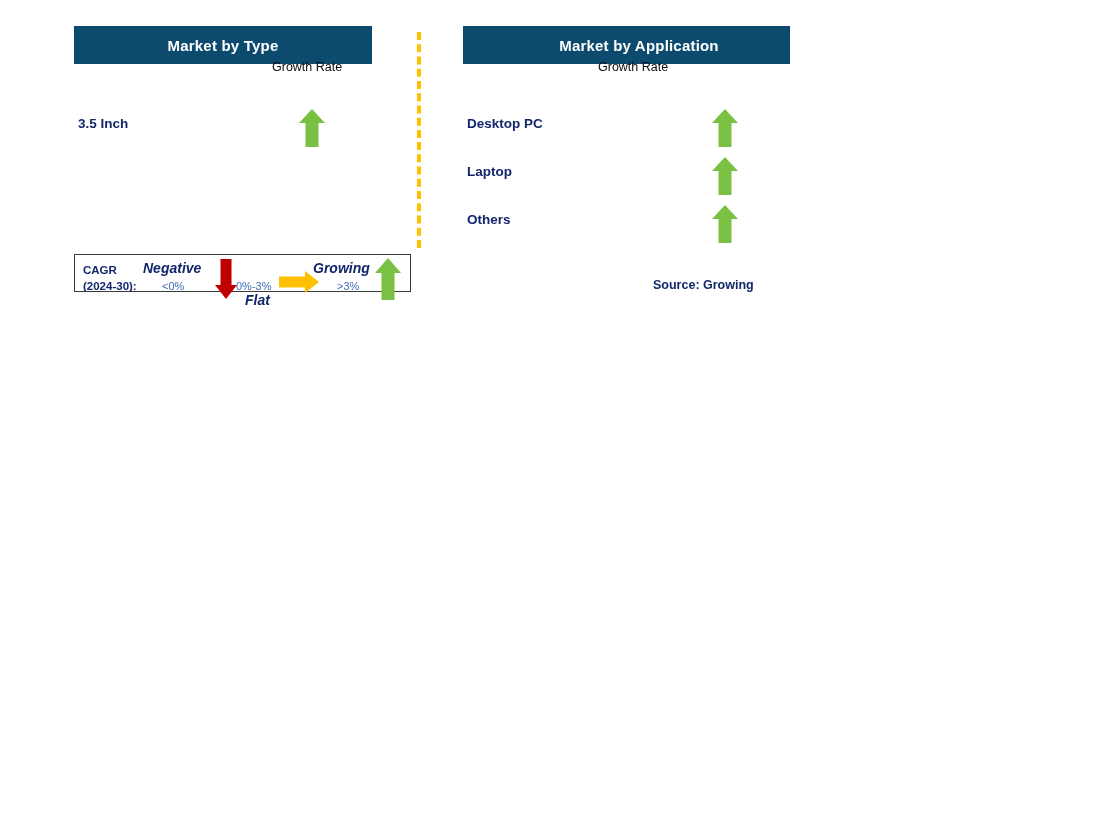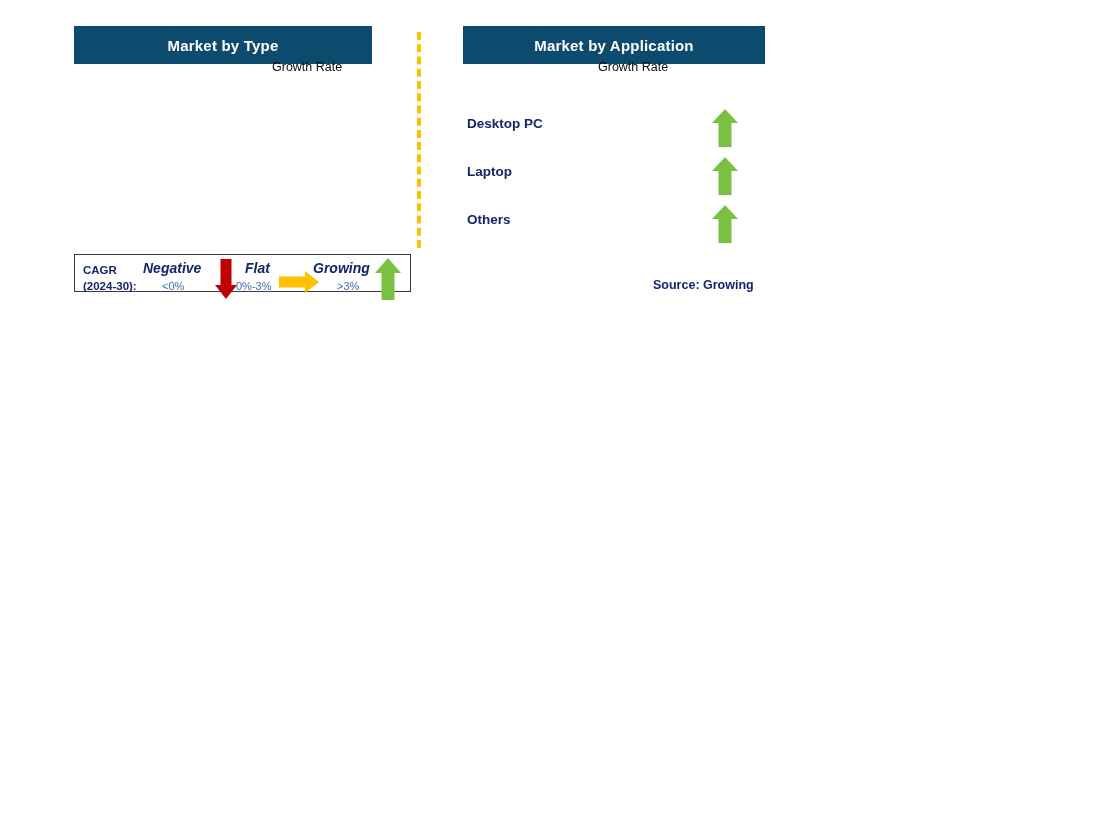--- a/index.html
+++ b/index.html
@@ -30,21 +30,21 @@
     background: #0c4a6e;
     color: #ffffff;
     font-size: 15px;
     font-weight: bold;
     display: flex;
     align-items: center;
     justify-content: center;
     letter-spacing: 0.2px;
   }
   #panel-type .panel-header { width: 298px; }
-  #panel-app  .panel-header { width: 302px; }
+  #panel-app  .panel-header { width: 302px; padding-left: 25px; }
 
   .growth-rate-label {
     position: absolute;
     top: 60px;
     font-size: 12.5px;
     font-weight: normal;
     color: #0d0d0d;
     white-space: nowrap;
   }
   #panel-type .growth-rate-label { left: 198px; }
@@ -120,21 +120,21 @@
   }
   .legend-value {
     position: absolute;
     top: 25px;
     font-size: 11px;
     color: #3f6fb5;
     white-space: nowrap;
   }
   #legend-neg .legend-title   { left: 68px; }
   #legend-neg .legend-value   { left: 87px; }
-  #legend-flat .legend-title  { left: 170px; }
+  #legend-flat .legend-title  { left: 170px; margin-top: 32px; }
   #legend-flat .legend-value  { left: 161px; }
   #legend-grow .legend-title  { left: 238px; }
   #legend-grow .legend-value  { left: 262px; }
 
   .legend-icon { position: absolute; }
   #legend-icon-down  { left: 140px; top: 4px; }
   #legend-icon-right { left: 204px; top: 16px; }
   #legend-icon-up    { left: 300px; top: 3px; }
 
   #source {
@@ -152,20 +152,28 @@
 
 <div class="panel" id="panel-type">
   <div class="panel-header">Market by Type</div>
 
   <div class="growth-rate-label">Growth Rate</div>
 
   <div class="rows">
 
 
 
+    <div class="row">
+      <span class="row-label">3.5 Inch</span>
+      <span class="row-arrow">
+        <svg class="up-arrow-svg" width="26" height="38" viewBox="0 0 26 38" aria-hidden="true">
+          <polygon points="13,0 26,14 19.5,14 19.5,38 6.5,38 6.5,14 0,14" fill="#7AC143"></polygon>
+        </svg>
+      </span>
+    </div>
 
   </div>
 </div>
 
 <div id="divider"></div>
 
 <div class="panel" id="panel-app">
   <div class="panel-header">Market by Application</div>
 
   <div class="growth-rate-label">Growth Rate</div>

